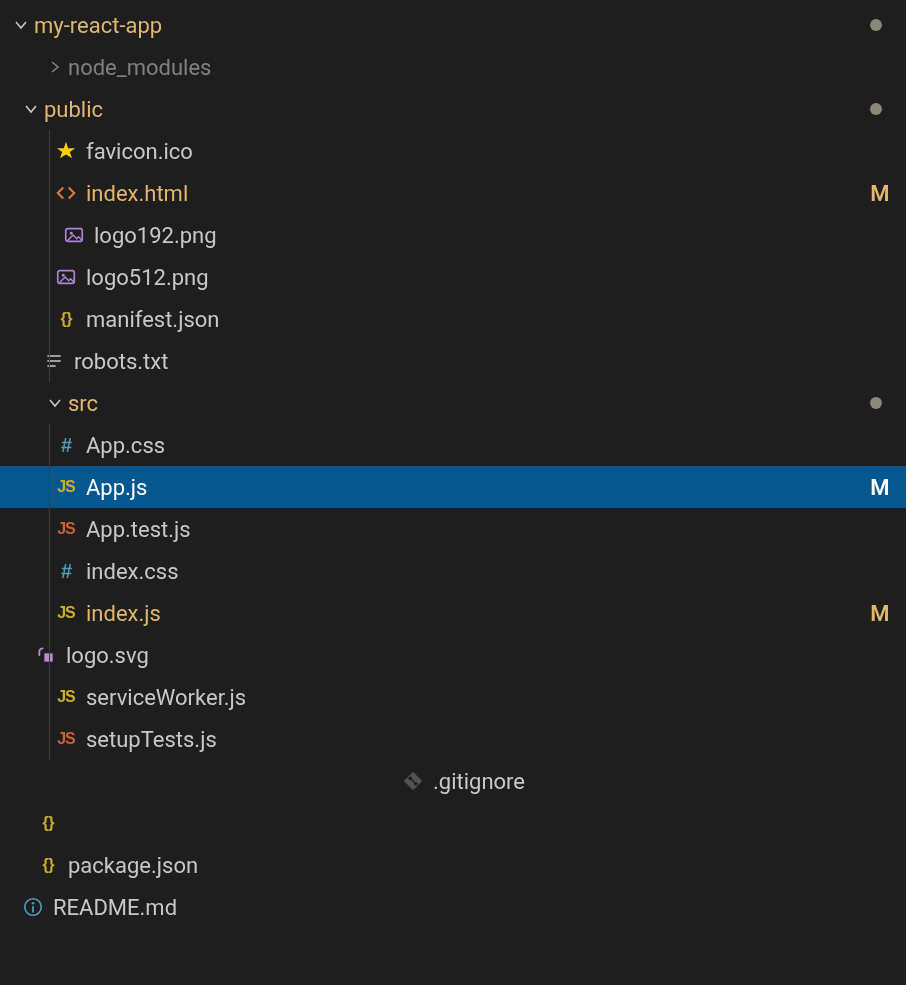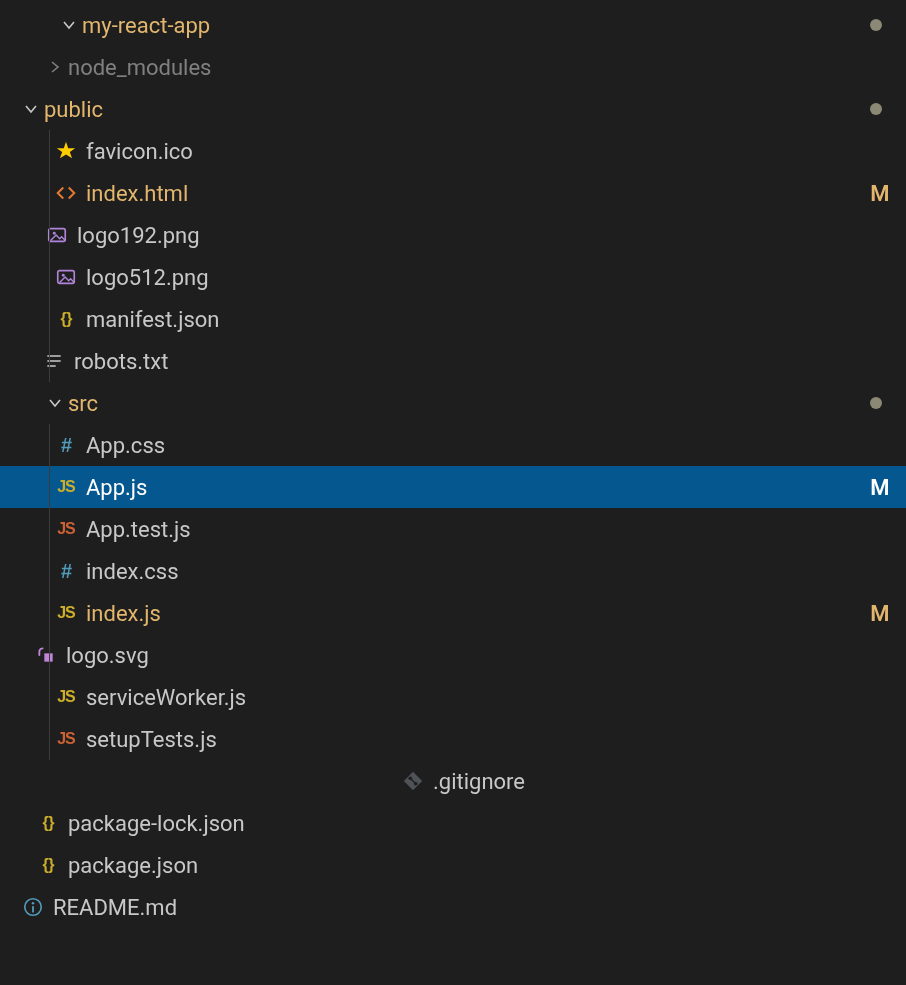--- a/index.html
+++ b/index.html
@@ -38,21 +38,21 @@
   .row.selected .status{color:var(--white);}
   .guide{position:absolute;top:0;bottom:0;width:1px;background:#3c3c3c;}
   svg{display:block;}
   .icon-text{font-size:16px;font-weight:800;font-family:"Segoe UI",Arial,sans-serif;letter-spacing:-1px;}
 </style>
 </head>
 <body>
 
 <div class="tree">
 
-  <div class="row accent" style="padding-left:16px;margin-left:40px;">
+  <div class="row accent" style="padding-left:8px;">
     <span class="chev">
       <svg width="16" height="16" viewBox="0 0 16 16">
           <path d="M3 5 L8 11 L13 5" fill="none" stroke="#c8c8c8" stroke-width="1.6"></path>
         </svg>
     </span>
     <span class="label">my-react-app</span>
     <span class="spacer"></span>
     <span class="dot"></span>
   </div>
 
@@ -92,21 +92,21 @@
       <span class="icon">
         <svg width="22" height="22" viewBox="0 0 24 24">
             <path fill="none" stroke="#e37933" stroke-width="2.2" d="M9 6 L3 12 L9 18 M15 6 L21 12 L15 18"></path>
           </svg>
       </span>
       <span class="label">index.html</span>
       <span class="spacer"></span>
       <span class="status">M</span>
     </div>
 
-    <div class="row" style="padding-left:43px;">
+    <div class="row" style="padding-left:60px;">
       <span class="icon">
         <svg width="22" height="22" viewBox="0 0 24 24">
             <rect x="3" y="5" width="18" height="14" rx="2" fill="none" stroke="#b084d9" stroke-width="1.8"></rect>
             <circle cx="9" cy="10" r="1.6" fill="#b084d9"></circle>
             <path d="M5 18 L11 12 L15 16 L17 14 L21 18" fill="none" stroke="#b084d9" stroke-width="1.6"></path>
           </svg>
       </span>
       <span class="label">logo192.png</span>
     </div>
 
@@ -225,21 +225,20 @@
           <line x1="9" y1="9" x2="15" y2="15" stroke="#1e1e1e" stroke-width="1.5"></line>
         </svg>
     </span>
     <span class="label">.gitignore</span>
   </div>
 
   <div class="row" style="padding-left:34px;">
     <span class="icon">
         <span class="icon-text" style="color:#ccae2a;">{ }</span>
       </span>
-    <span class="label">package-lock.json</span>
   </div>
 
   <div class="row" style="padding-left:34px;">
     <span class="icon">
         <span class="icon-text" style="color:#ccae2a;">{ }</span>
       </span>
     <span class="label">package.json</span>
   </div>
 
   <div class="row" style="padding-left:19px;">

